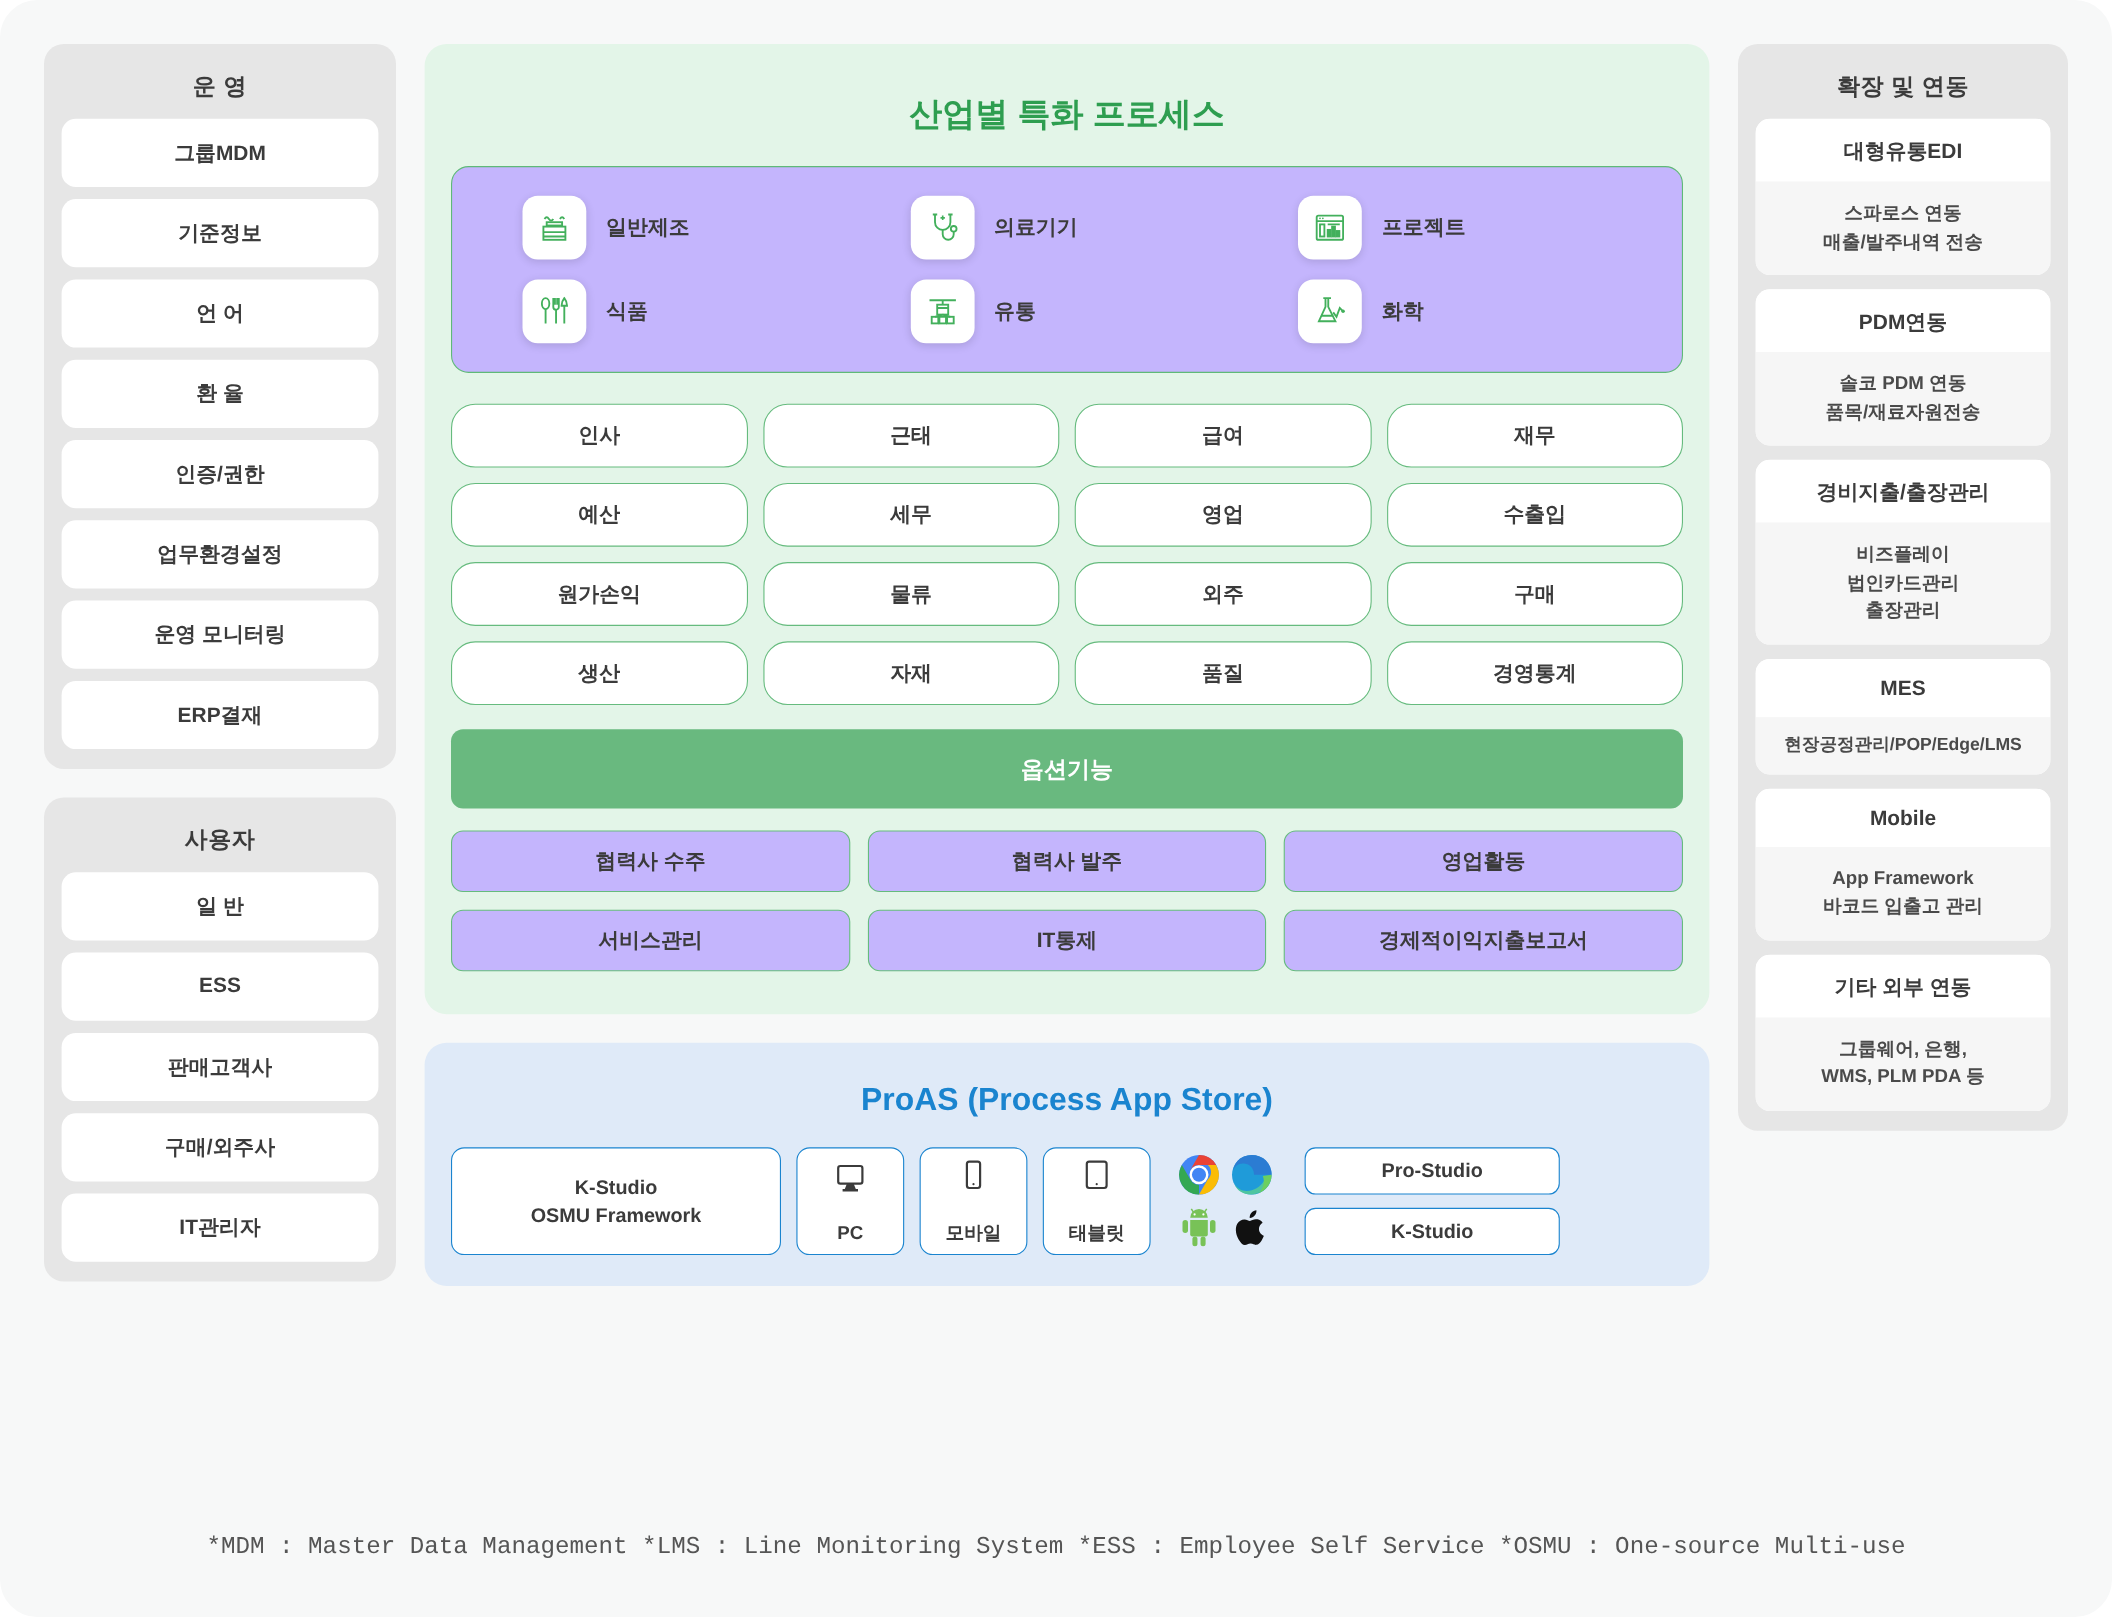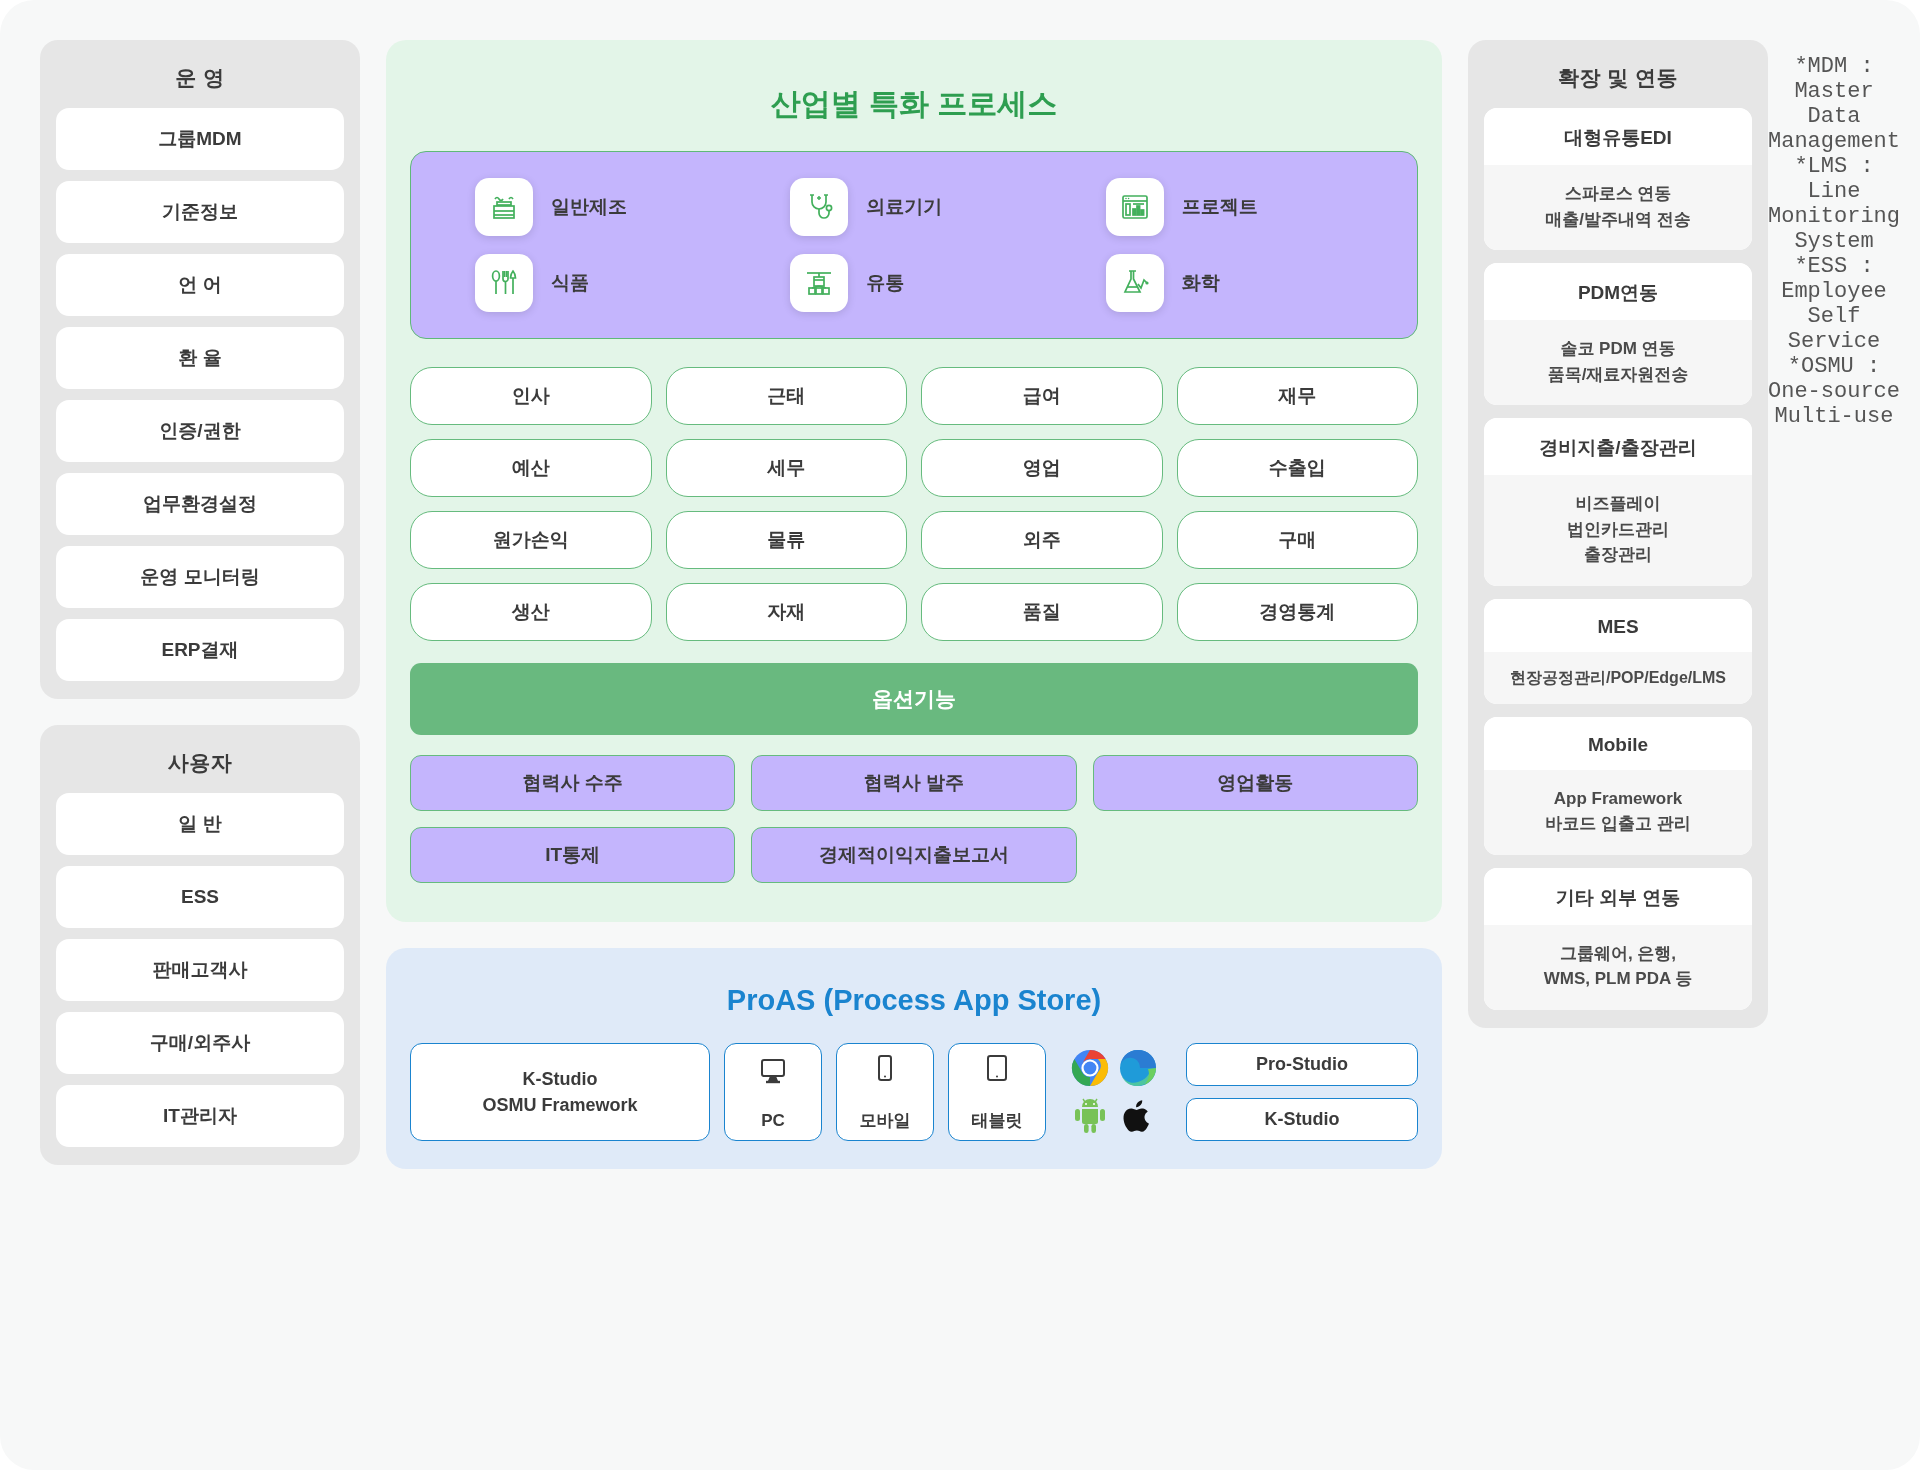--- a/index.html
+++ b/index.html
@@ -10,21 +10,21 @@
     color: #333333;
     overflow: hidden;
   }
   .canvas {
     position: relative;
     width: 1920px; height: 1470px;
     background: #f7f8f8;
     border-radius: 34px;
     padding: 40px 40px 0 40px;
     display: flex;
-    flex-direction: row;
+    flex-direction: column;
   }
   .board {
     display: flex;
     gap: 26px;
     align-items: flex-start;
     height: 1340px;
   }
 
   
   .gray-panel {
@@ -360,20 +360,21 @@
           <div class="mod-chip">품질</div>
           <div class="mod-chip">경영통계</div>
         </div>
 
         <div class="option-bar">옵션기능</div>
 
         <div class="option-grid">
           <div class="opt-chip">협력사 수주</div>
           <div class="opt-chip">협력사 발주</div>
           <div class="opt-chip">영업활동</div>
+          <div class="opt-chip">서비스관리</div>
           <div class="opt-chip">IT통제</div>
           <div class="opt-chip">경제적이익지출보고서</div>
         </div>
       </div>
 
       <div class="blue-panel">
         <div class="blue-title">ProAS (Process App Store)</div>
         <div class="proas-row">
 
           <div class="proas-main">

